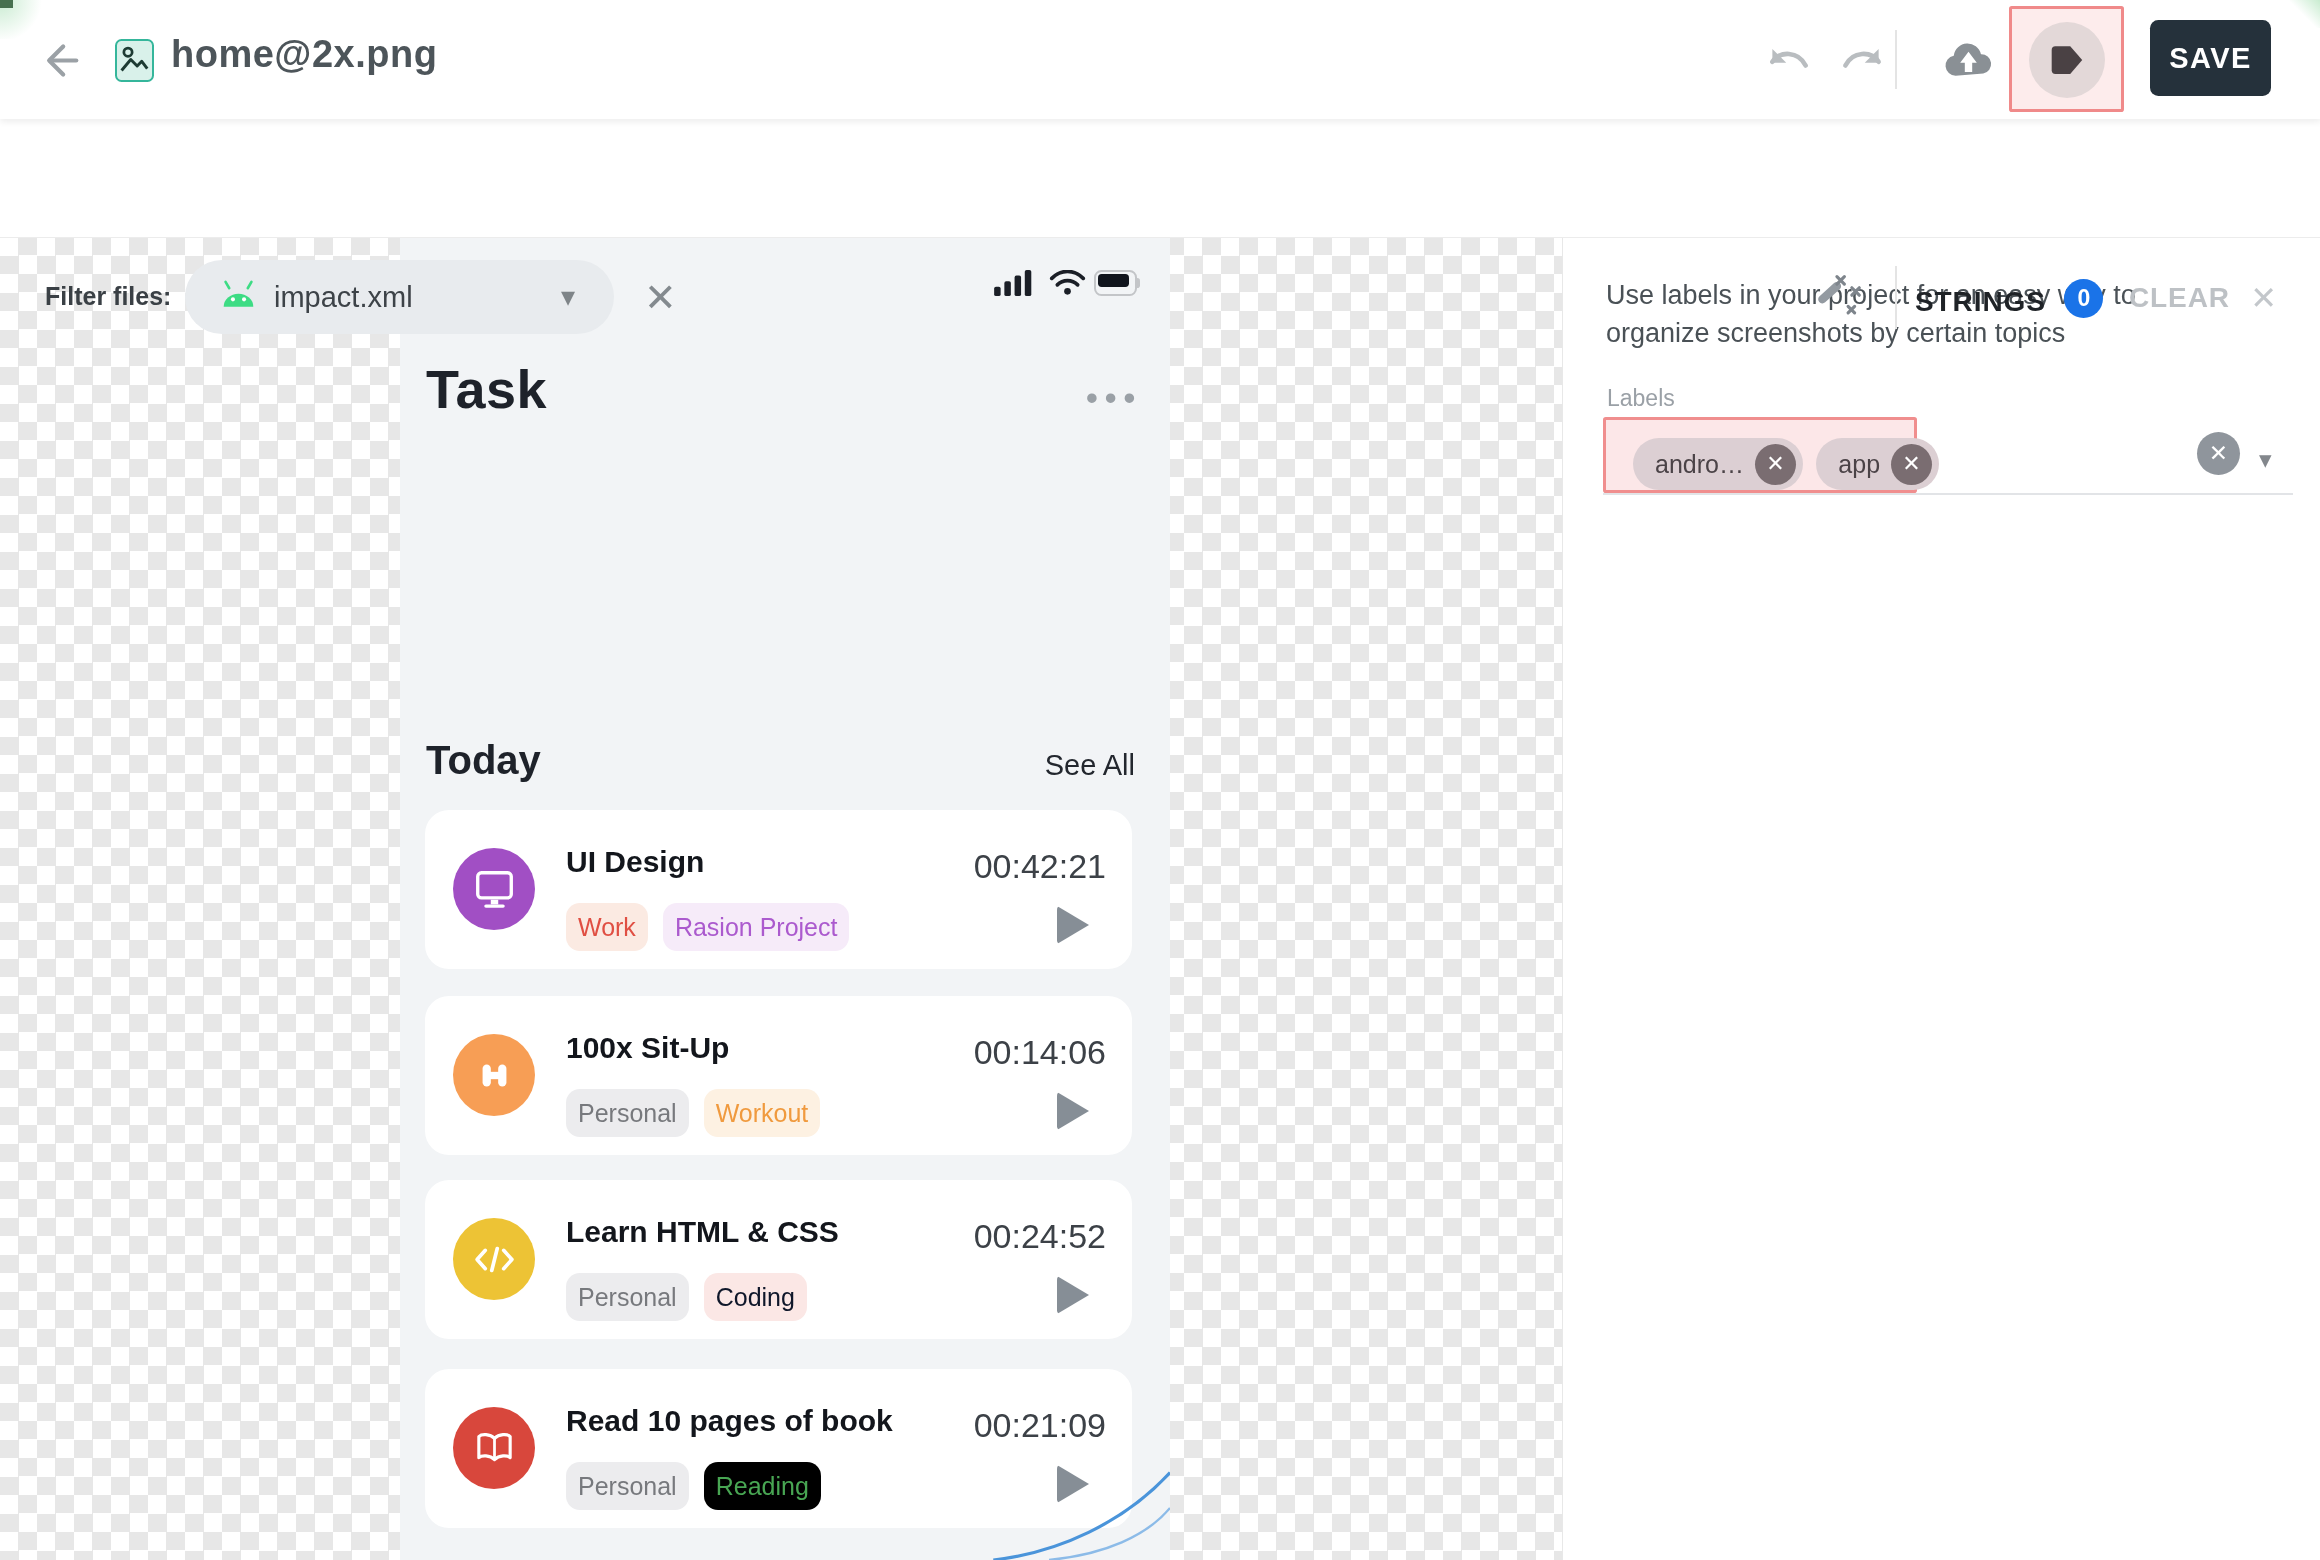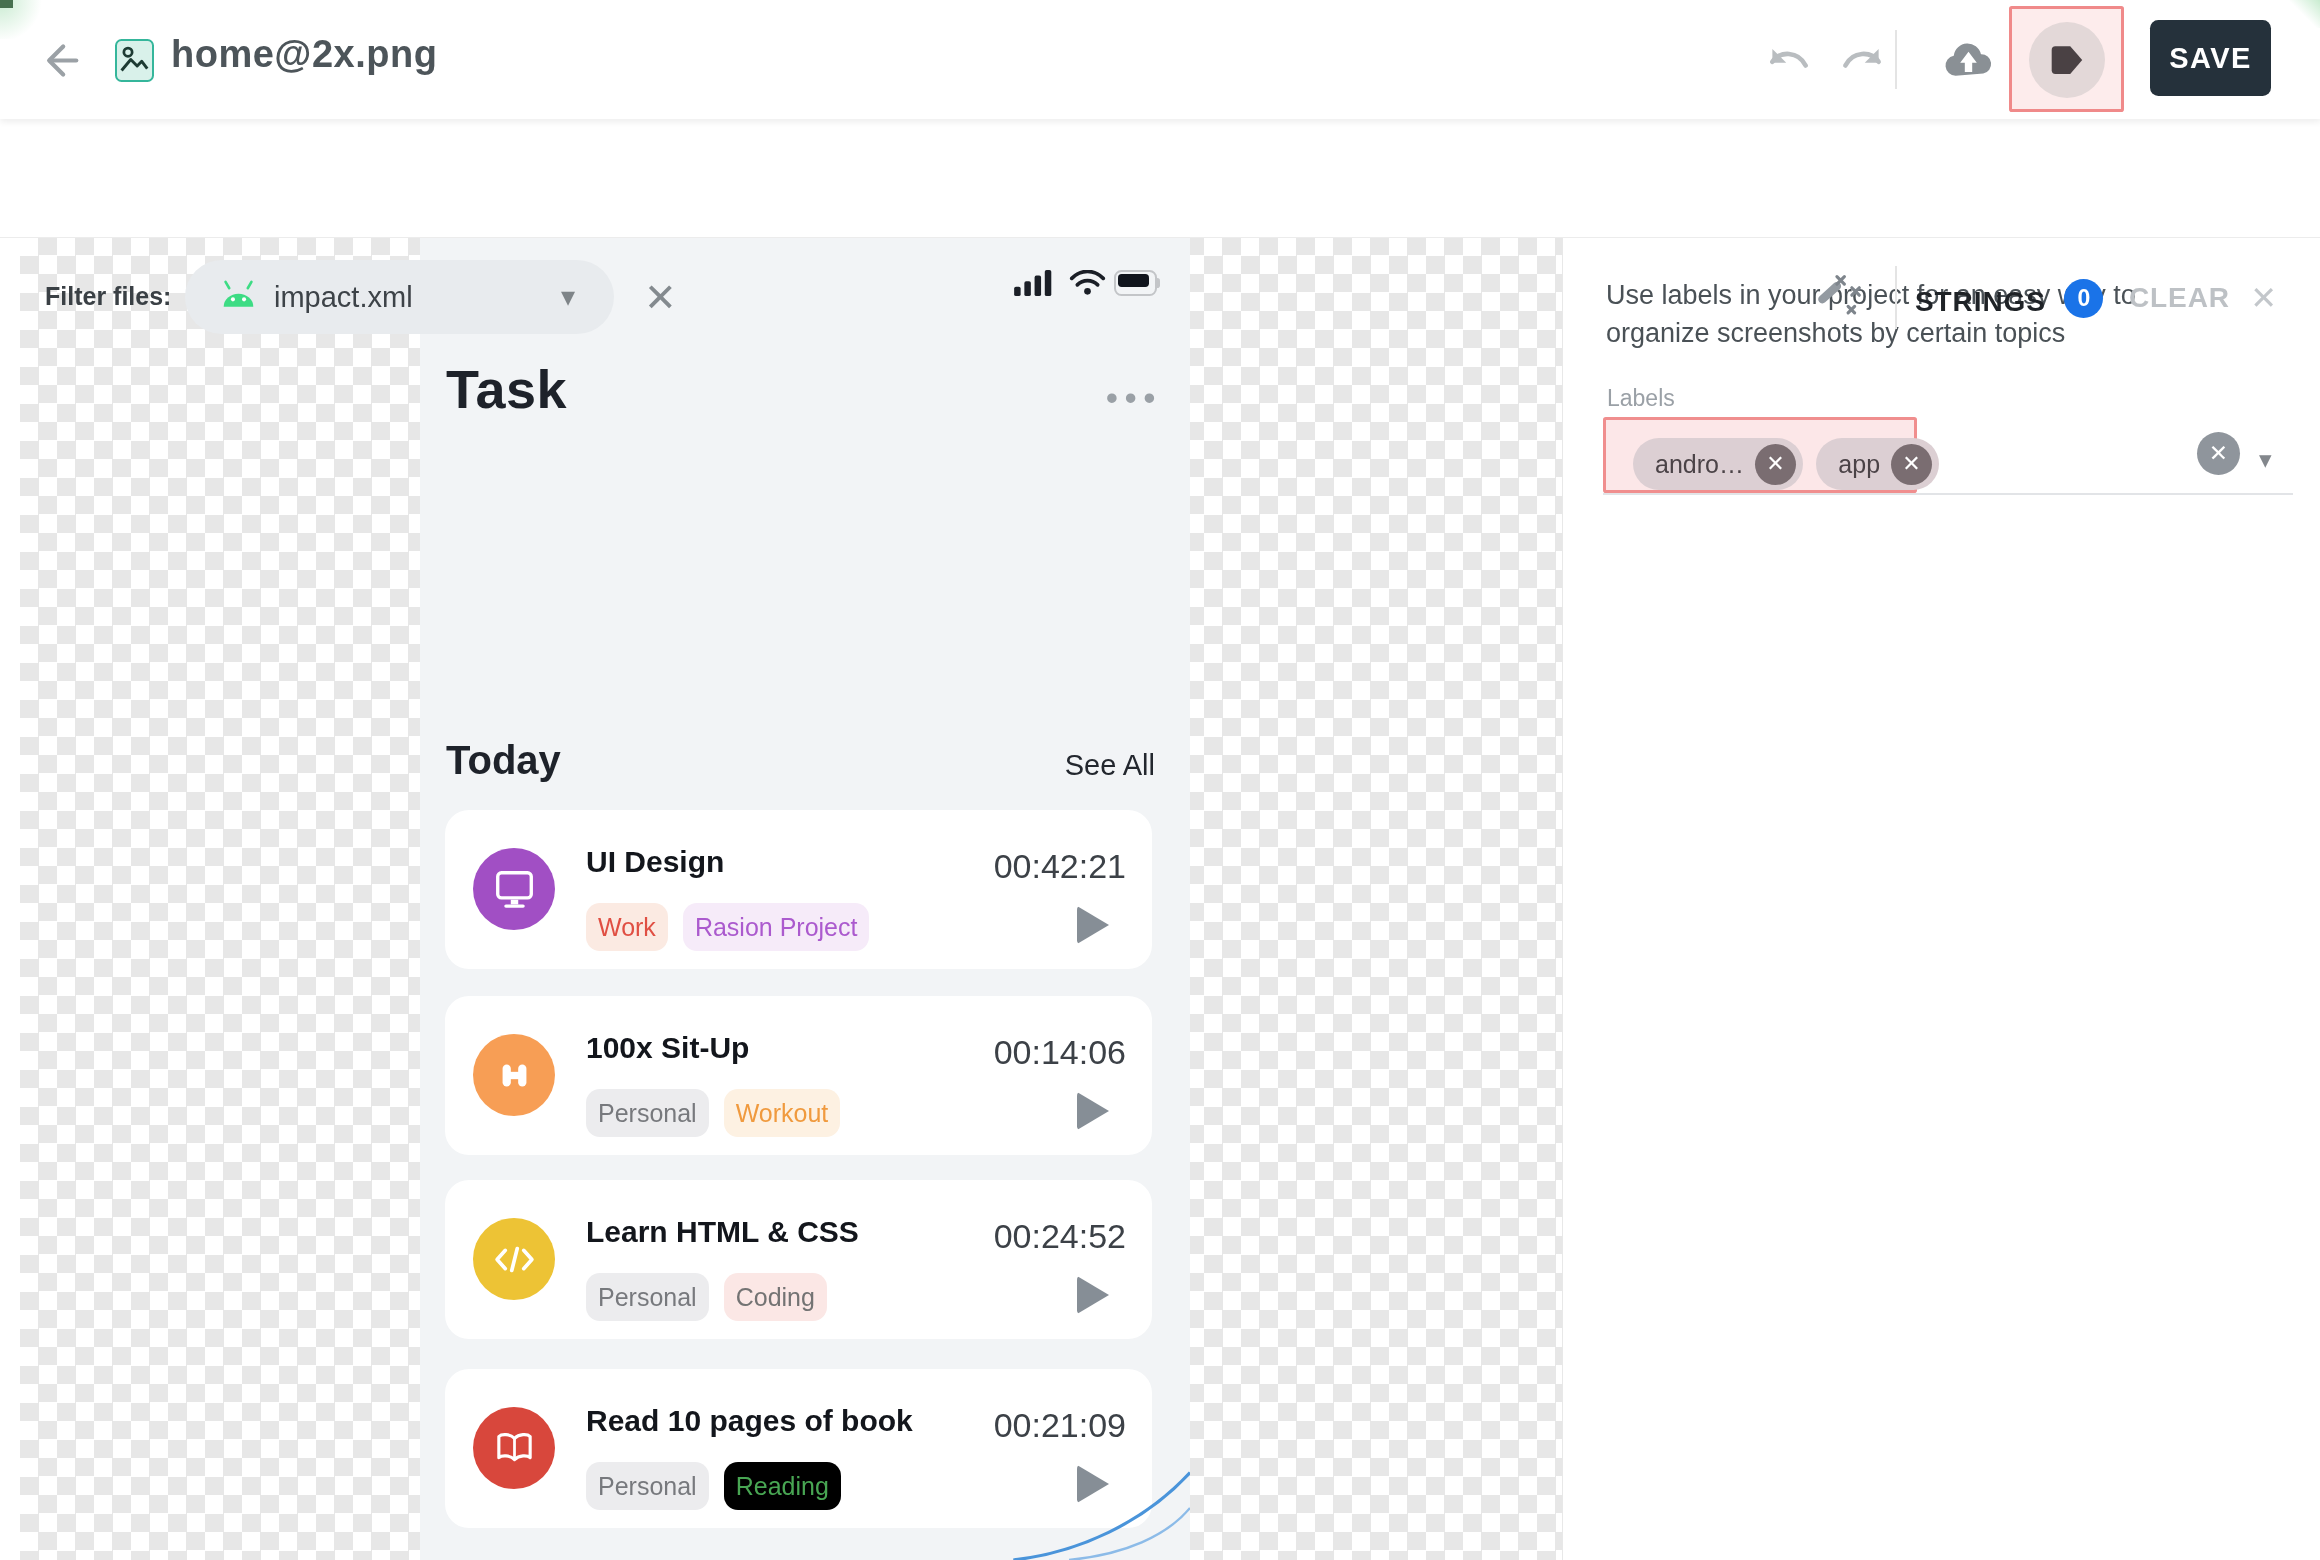--- a/index.html
+++ b/index.html
@@ -49,21 +49,21 @@
   .strings-badge { width:39px; height:39px; border-radius:50%; background:#1a73e8; color:#fff;
     font-size:23px; font-weight:700; display:flex; align-items:center; justify-content:center; }
   .clear-btn { position:absolute; left:2129px; top:160px; display:flex; align-items:center; gap:20.4px; cursor:pointer; }
   .clear-txt { font-size:28px; font-weight:700; color:#bdc1c5; letter-spacing:0.9px; }
   .clear-x { font-size:32px; color:#c3c7cb; }
 
   
   .canvas { position:absolute; left:0; top:237px; width:1562px; height:1323px;
     background:#fff;
     background-image:repeating-conic-gradient(#e7e7e7 0% 25%, #ffffff 25% 50%);
-    background-size:37px 37px;margin-left:20px; }
+    background-size:37px 37px; }
   .panel { position:absolute; left:1562px; top:237px; width:759px; height:1323px;
     background:#fff; border-left:0.9px solid #e8e8e8; }
 
   
   .phone { position:absolute; left:400px; top:0px; width:770px; height:1323px;
     background:#f2f4f6; overflow:hidden; }
   .st-time { position:absolute; left:44px; top:28px; font-size:29px; font-weight:600; color:#1b1f27; }
   .loc-icon { position:absolute; left:123px; top:32px; }
   .sig-icon { position:absolute; left:594px; top:33px; }
   .wifi-icon { position:absolute; left:649px; top:33px; }
@@ -93,21 +93,21 @@
   .c-yellow { background:#edc335; } .c-red { background:#d8473c; }
   .tc-title { position:absolute; left:141px; top:35px; font-size:30px; font-weight:700; color:#13161c; }
   .tc-time { position:absolute; right:26px; top:37px; font-size:34px; color:#3c4147;text-align:center; }
   .tc-tags { position:absolute; left:141px; top:93px; display:flex; gap:15px; }
   .tag { height:48px; padding:0 12px; border-radius:14px; font-size:25px;
     display:flex; align-items:center; }
   .t-work { background:#fbeae2; color:#e04f43; }
   .t-rasion { background:#f6ebf9; color:#ab5ace; }
   .t-personal { background:#ececee; color:#77797d; }
   .t-workout { background:#fdf1e2; color:#f09a3e; }
-  .t-coding { background:#fbe7e5; color:#737373; }
+  .t-coding { background:#fbe7e5; color:#0f172a; }
   .t-reading { background:#000000; color:#48a653;text-align:center; }
   .tc-play { position:absolute; right:43px; top:96px; width:0; height:0;
     border-left:32px solid #868e96; border-top:19.5px solid transparent; border-bottom:19.5px solid transparent;
     border-radius:3.7px; cursor:default; }
   .blue-waves { position:absolute; right:0; bottom:0; }
 
   
   .panel-desc { position:absolute; left:43px; top:39px; width:623px; font-size:27px;
     line-height:38px; color:#4a5156; }
   .labels-cap { position:absolute; left:44px; top:148px; font-size:23px; color:#9aa0a6; }

